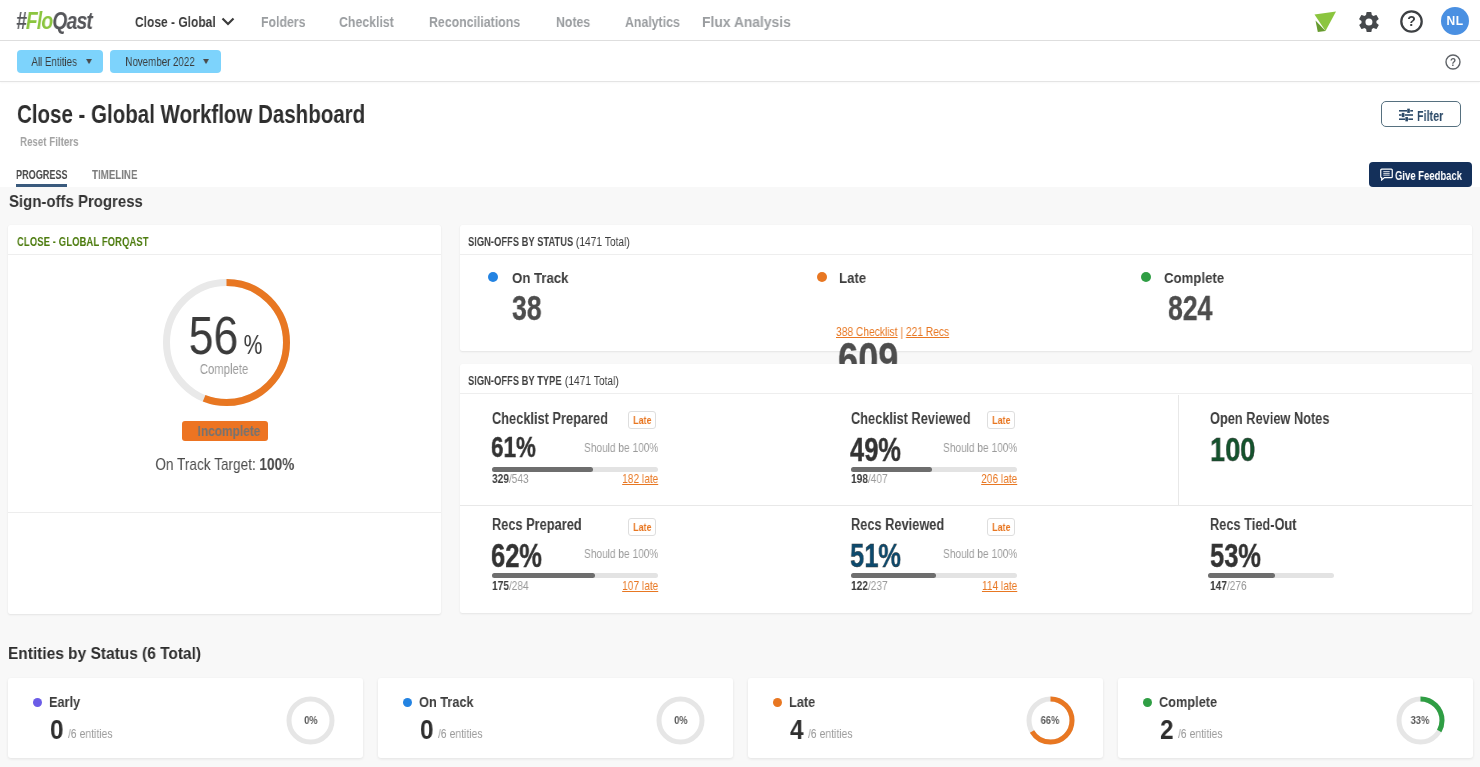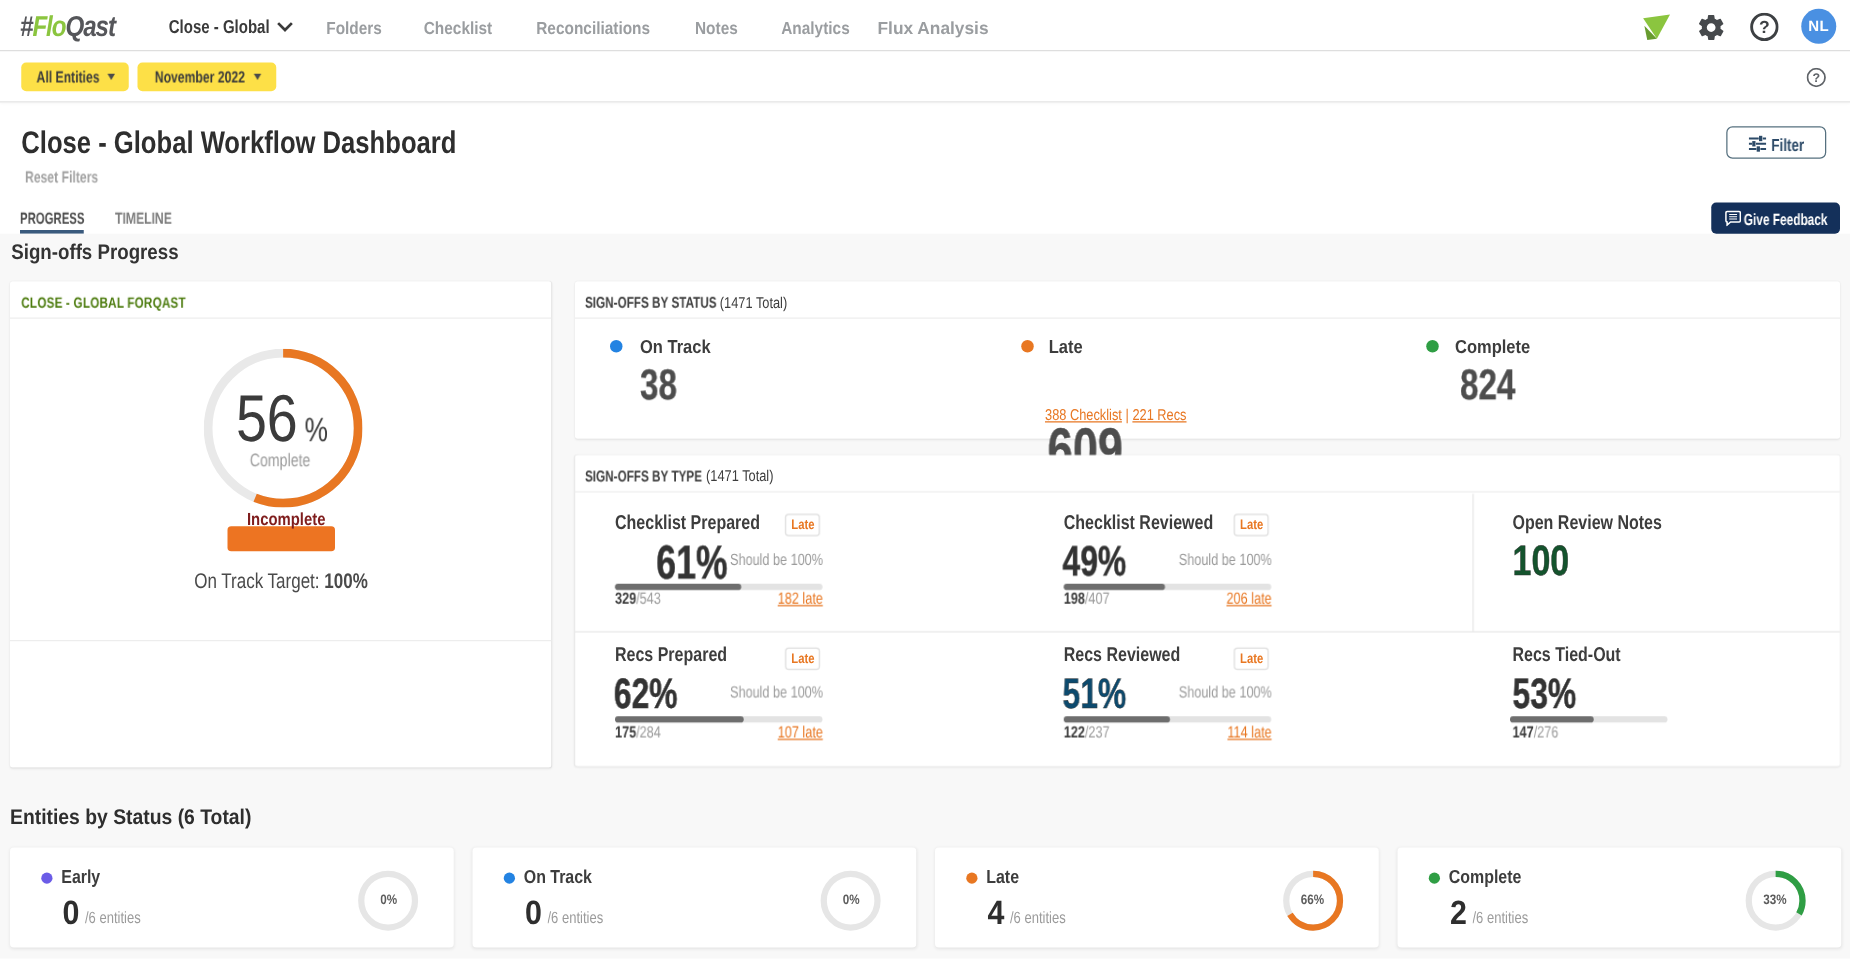--- a/index.html
+++ b/index.html
@@ -28,22 +28,22 @@
   border-bottom:1px solid #dedede; z-index:5;padding-left:28px; }
 #logo { position:absolute; left:16px; top:8px; will-change:transform; font-style:italic; font-weight:bold;
   font-size:23px; letter-spacing:-1px; transform:scaleX(.84); transform-origin:0 50%; }
 #logo .h { color:#55565a; } #logo .flo { color:#8bc53f; } #logo .q { color:#55565a; }
 .navsel { font-size:15px; font-weight:bold; color:#3a3a3a; top:14px; }
 .navlink { font-size:14px; font-weight:bold; color:#9a9da0; top:15px; }
 
 
 #frow { position:absolute; left:0; top:41px; width:1480px; height:41px; background:#fff;
   border-bottom:1px solid #e4e4e4; z-index:4; box-shadow:0 1px 2px rgba(0,0,0,0.03); }
-.fbtn { position:absolute; top:9px; height:23px; background:#fde047; border-radius:4px;
-  font-size:13px; font-weight:bold; color:#3b3b3b; line-height:23px; text-align:center; }
+.fbtn { position:absolute; top:9px; height:23px; background:#7dd3fc; border-radius:4px;
+  font-size:13px; font-weight:normal; color:#3b3b3b; line-height:23px; text-align:center; }
 .fbtn > span { display:inline-block; transform:scaleX(.75); transform-origin:50% 50%; will-change:transform; }
 .caret { position:absolute; width:0; height:0; border-left:4.5px solid transparent;
   border-right:4.5px solid transparent; border-top:5px solid #4a4a4a; top:9px; }
 
 
 #filterbtn { position:absolute; left:1381px; top:101px; width:80px; height:26px;
   border:1.5px solid #56707f; border-radius:5px; color:#2c4a68; font-size:14px; font-weight:bold;
   line-height:23px; text-align:center; background:#fff; }
 
 #feedback { position:absolute; left:1369px; top:162px; width:103px; height:25px;
@@ -147,21 +147,21 @@
 <div class="card" id="lcard" style="left:8px; top:225px; width:433px; height:389px;">
   <div class="chead"></div>
   <div class="t sx78" style="left:9px; top:11px; font-size:12px; font-weight:bold; color:#4d7c0f; letter-spacing:.2px;"><span>CLOSE - GLOBAL FORQAST</span></div>
   <svg class="abs" style="left:155px; top:54px;" width="127" height="127" viewBox="0 0 127 127">
     <circle cx="63.5" cy="63.5" r="60" fill="none" stroke="#e9e9e9" stroke-width="7"></circle>
     <circle cx="63.5" cy="63.5" r="60" fill="none" stroke="#e87722" stroke-width="7" stroke-dasharray="211.1 165.9" transform="rotate(-90 63.5 63.5)"></circle>
   </svg>
   <div class="tc" style="left:0; top:84px; width:433px; color:#3b3b3b;"><span style="transform:scaleX(.84); font-size:53px;">56</span><span style="transform:scaleX(.78); font-size:27px; margin-left:-2px;">%</span></div>
   <div class="tc sx78" style="left:0; top:136.5px; width:433px; font-size:14.5px; color:#9b9b9b;"><span>Complete</span></div>
   <div class="abs" style="left:174px; top:196px; width:86px; height:20px; background:#ed7422; border-radius:3px;"></div>
-  <div class="tc sx85" style="left:174px; top:183px; width:94px; font-size:14px; font-weight:bold; color:#7f1d1d;"><span>Incomplete</span></div>
+  <div class="tc sx85" style="left:174px; top:199px; width:94px; font-size:14px; font-weight:bold; color:#737373;"><span>Incomplete</span></div>
   <div class="tc sx80" style="left:0; top:231px; width:433px; font-size:17px; color:#4a4a4a;"><span>On Track Target: <b>100%</b></span></div>
   <div class="abs" style="left:0; top:287px; width:433px; border-top:1px solid #ededed;"></div>
 </div>
 
 <div class="card" id="scard" style="left:460px; top:225px; width:1012px; height:126px;">
   <div class="chead"></div>
   <div class="t" style="left:8px; top:236px; font-size:12.5px; color:#3d3d3d; top:11px;"><span style="transform:scaleX(.75);"><b>SIGN-OFFS BY STATUS</b></span><span style="transform:scaleX(.82); margin-left:-35px;">&nbsp;(1471 Total)</span></div>
   <div class="dot" style="left:28px; top:47px; width:10px; height:10px; background:#2383e2;"></div>
   <div class="t sx88" style="left:52px; top:45px; font-size:15px; font-weight:bold; color:#3d3d3d;"><span>On Track</span></div>
   <div class="t sx80" style="left:52px; top:66px; font-size:34.5px; font-weight:bold; color:#4d4d4d;"><span style="-webkit-text-stroke:.3px #4d4d4d; transform:scaleX(.77);">38</span></div>
@@ -175,21 +175,21 @@
 </div>
 
 <div class="card" id="tcard" style="left:460px; top:364px; width:1012px; height:249px;">
   <div class="chead"></div>
   <div class="t" style="left:8px; top:11px; font-size:12.5px; color:#3d3d3d;"><span style="transform:scaleX(.75);"><b>SIGN-OFFS BY TYPE</b></span><span style="transform:scaleX(.82); margin-left:-31px;">&nbsp;(1471 Total)</span></div>
   <div class="abs" style="left:718px; top:31px; width:1px; height:110px; background:#e8e8e8;"></div>
   <div class="abs" style="left:0; top:141px; width:1012px; border-top:1px solid #e8e8e8;"></div>
 
   <div class="t sx80" style="left:32px; top:47px; font-size:16px; font-weight:bold; color:#3d3d3d;"><span>Checklist Prepared</span></div>
   <div class="latebadge" style="left:168px; top:47px;"><span>Late</span></div>
-  <div class="t" style="left:31px; top:68px; font-size:38px; font-weight:bold; color:#333;margin-left:34px;"><span style="transform:scaleX(.75); -webkit-text-stroke:.4px #333;">61%</span></div>
+  <div class="t" style="left:31px; top:68px; font-size:30px; font-weight:bold; color:#333;"><span style="transform:scaleX(.75); -webkit-text-stroke:.4px #333;">61%</span></div>
   <div class="t sx78" style="left:124px; top:77px; font-size:13px; color:#9b9b9b;"><span>Should be 100%</span></div>
   <div class="pbar" style="left:32px; top:103px; width:166px;">
         <div class="pfill" style="width:101px;"></div>
       </div>
   <div class="t sx78" style="left:32px; top:108px; font-size:13px; color:#9b9b9b;"><span><b style="color:#3d3d3d;">329</b>/543</span></div>
   <div class="tr sx78" style="left:98px; top:108px; width:100px; font-size:13px;"><span class="olink">182 late</span></div>
 
   <div class="t sx80" style="left:391px; top:47px; font-size:16px; font-weight:bold; color:#3d3d3d;"><span>Checklist Reviewed</span></div>
   <div class="latebadge" style="left:527px; top:47px;"><span>Late</span></div>
   <div class="t" style="left:390px; top:68px; font-size:34px; font-weight:bold; color:#333;"><span style="transform:scaleX(.75); -webkit-text-stroke:.4px #333;">49%</span></div>

